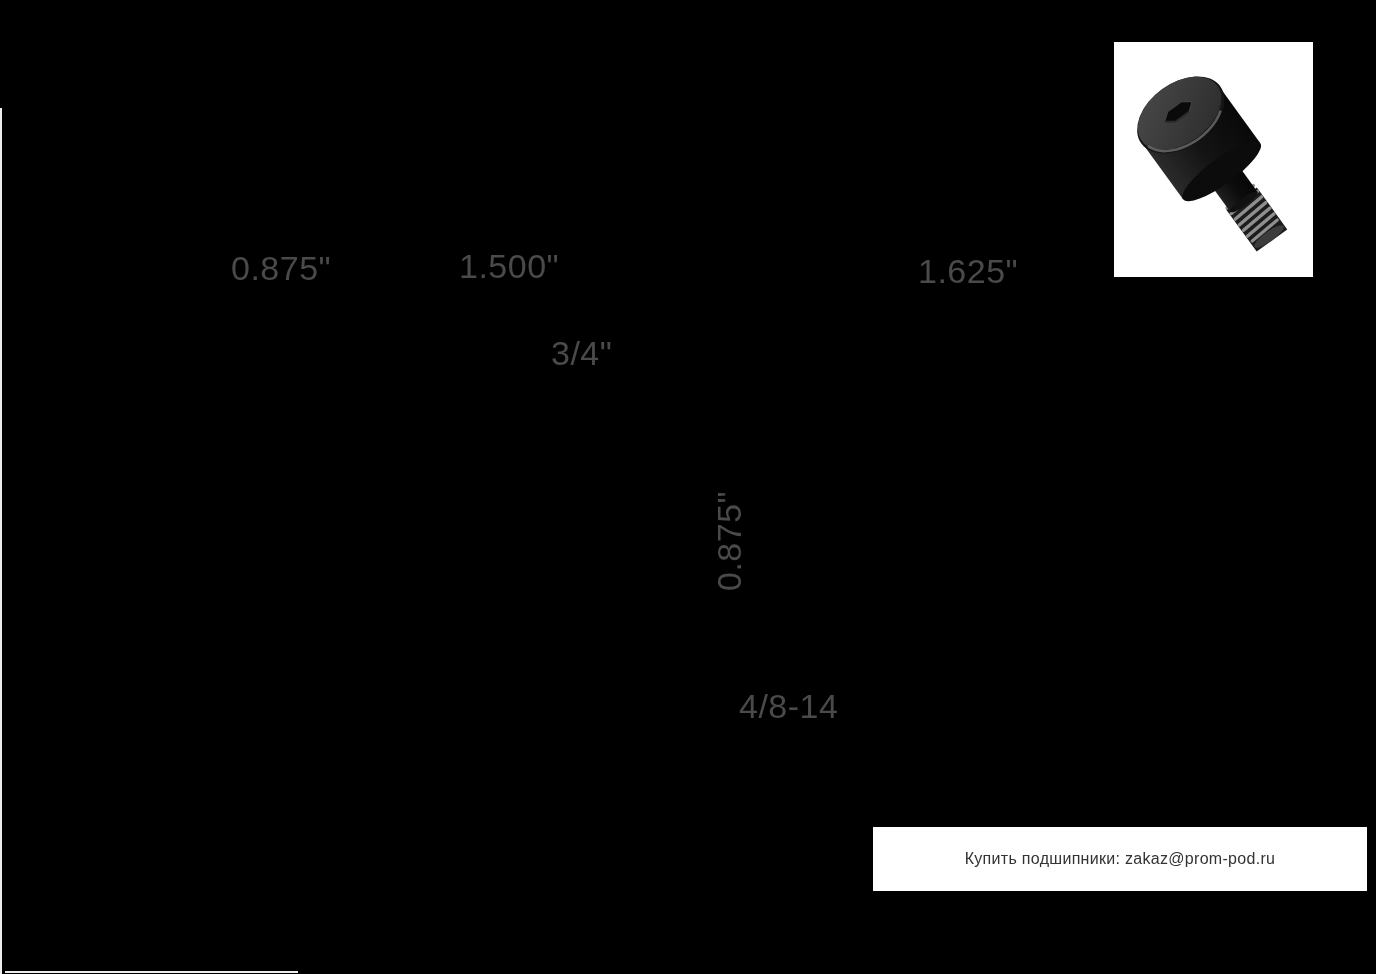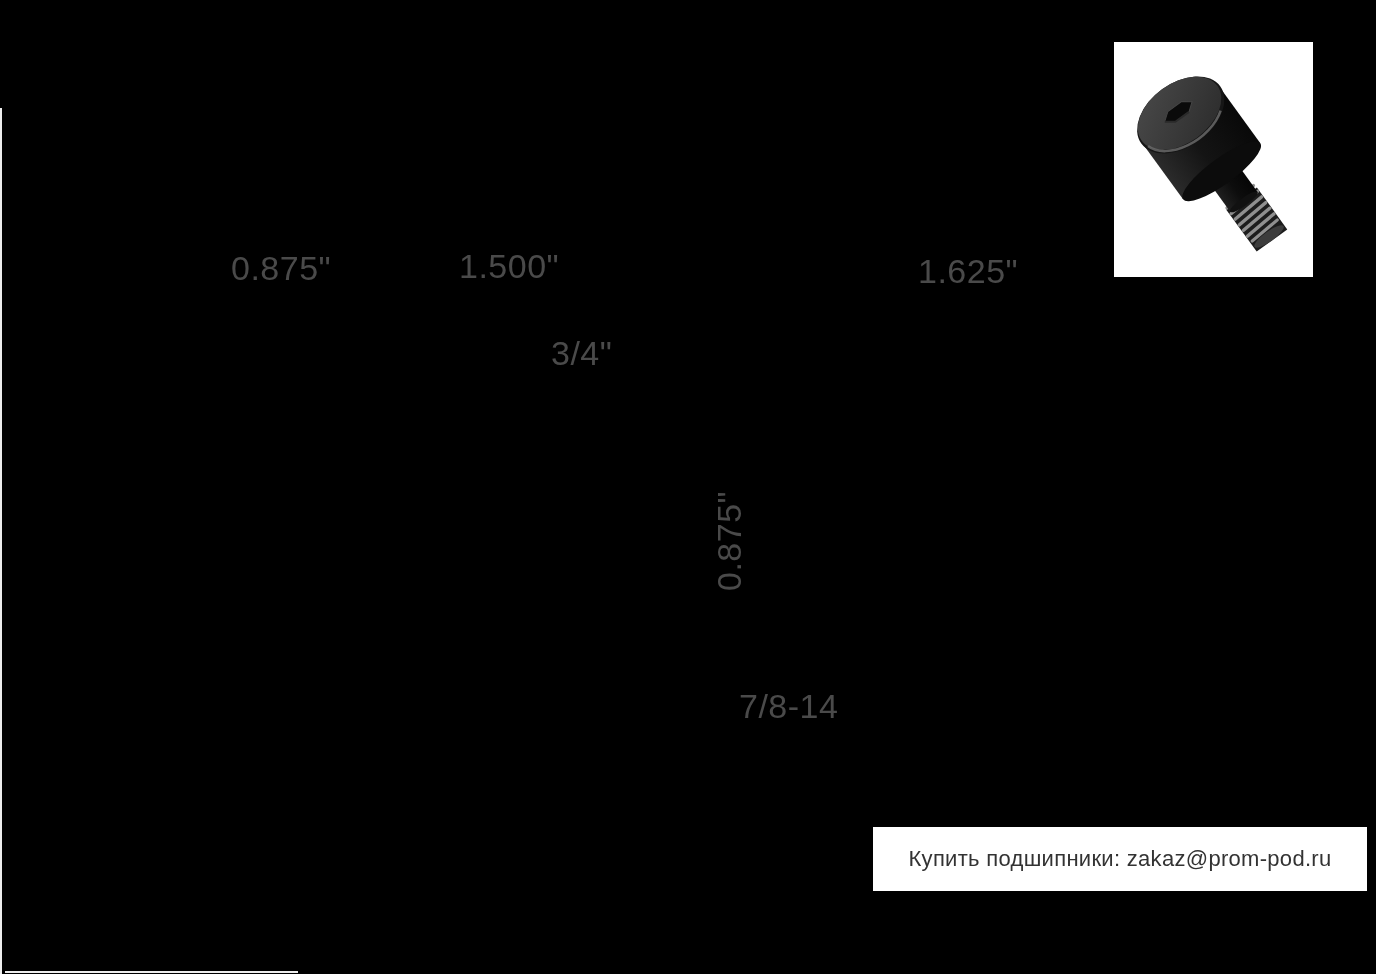--- a/index.html
+++ b/index.html
@@ -49,21 +49,21 @@
     position: absolute;
     left: 873px; top: 827px;
     width: 494px; height: 64px;
     background: #ffffff;
     display: flex;
     align-items: center;
     justify-content: center;
   }
   .contact-panel span {
     color: #333333;
-    font-size: 22px;
+    font-size: 16px;
     letter-spacing: 0.3px;
     white-space: nowrap;
   }
   
   .edge-left {
     position: absolute;
     left: 0; top: 108px;
     width: 2px; height: 866px;
     background: #ededed;
   }
@@ -85,21 +85,21 @@
   <div class="dim-label dim-0875-left">0.875"</div>
 
   <div class="dim-label dim-1500">1.500"</div>
 
   <div class="dim-label dim-1625">1.625"</div>
 
   <div class="dim-label dim-34">3/4"</div>
 
   <div class="dim-label dim-0875-vert">0.875"</div>
 
-  <div class="dim-label dim-7814">7/8-14</div>
+  <div class="dim-label dim-7814">4/8-14</div>
 
   <div class="product-panel">
     <svg viewBox="0 0 200 235">
       <defs>
         <linearGradient id="headSide" x1="0" y1="0" x2="1" y2="0">
           <stop offset="0" stop-color="#2b2b2b"></stop>
           <stop offset="0.45" stop-color="#141414"></stop>
           <stop offset="1" stop-color="#090909"></stop>
         </linearGradient>
         <linearGradient id="studSide" x1="0" y1="0" x2="1" y2="0">

